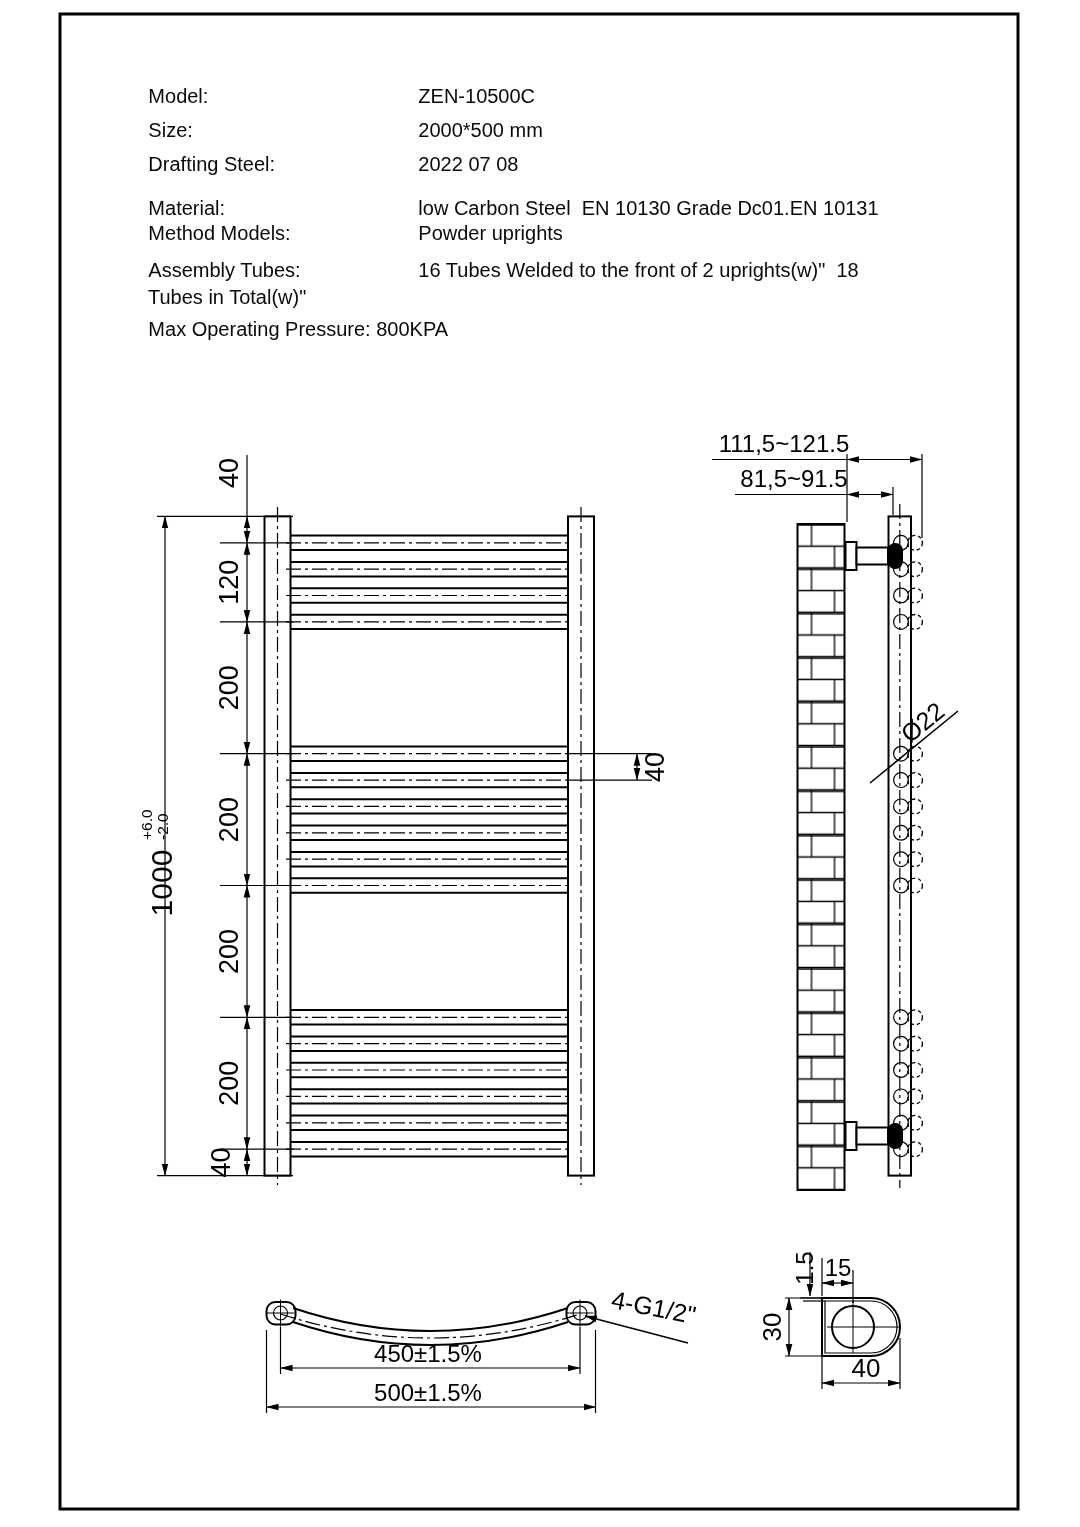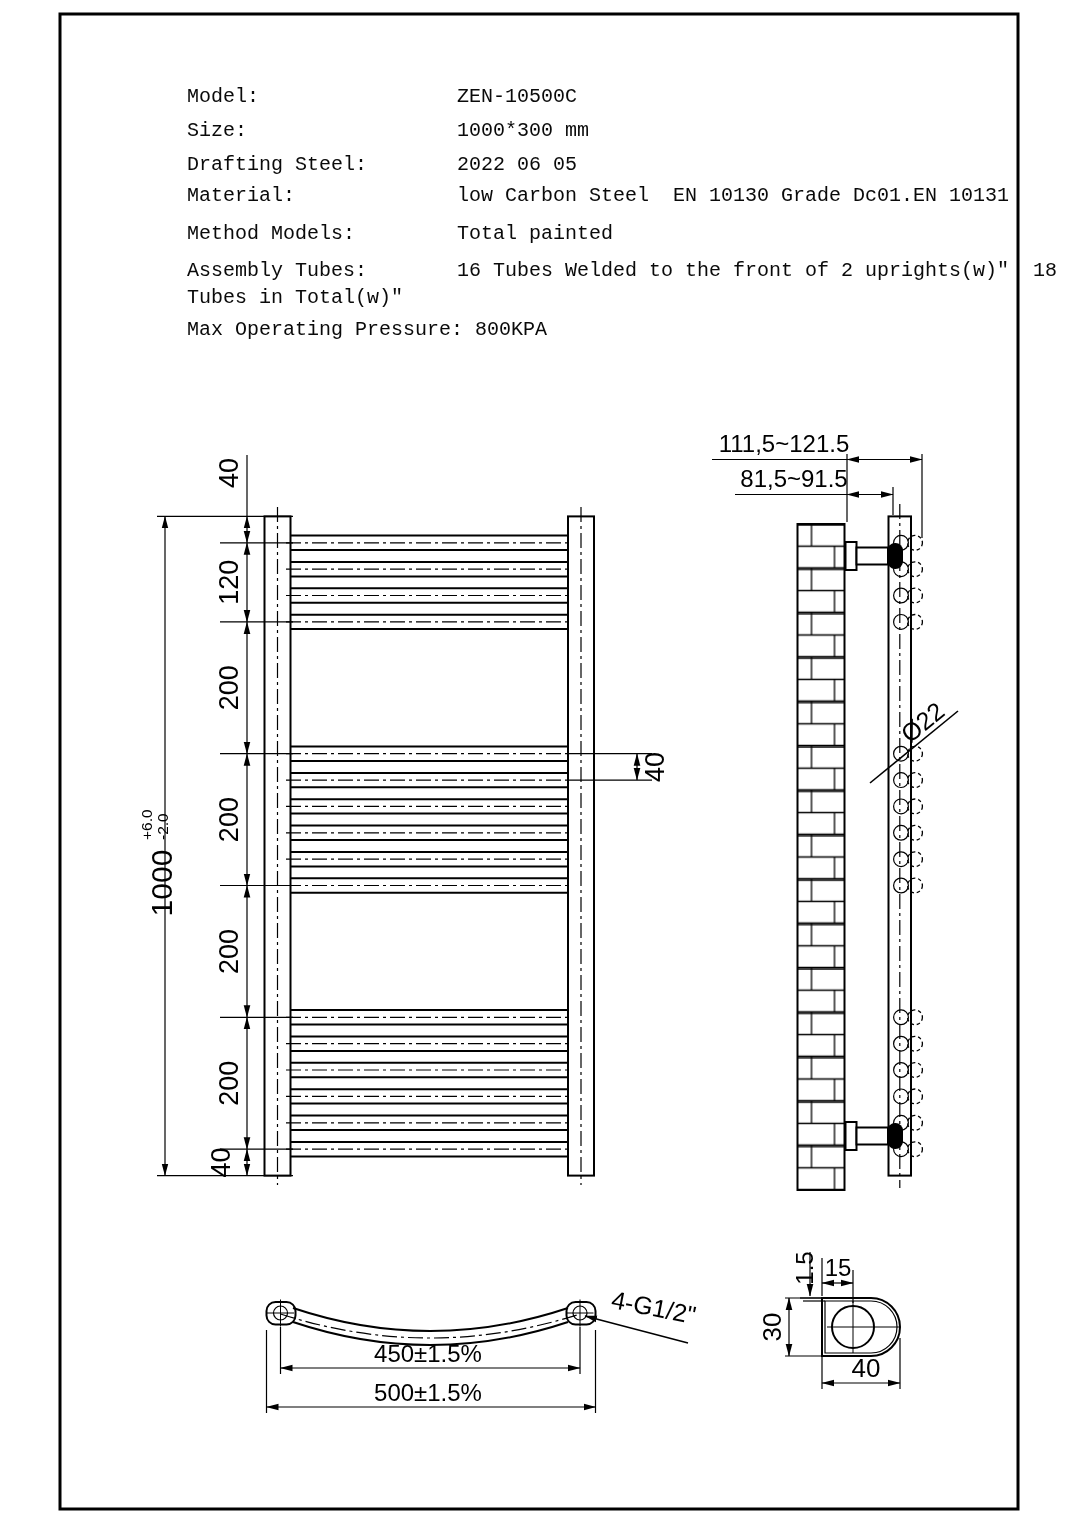--- a/index.html
+++ b/index.html
@@ -1,19 +1,19 @@
 <!DOCTYPE html>
 <html><head>
 <meta charset="utf-8">
 <style>
   html,body{margin:0;padding:0;background:#ffffff;}
   .page{position:relative;width:1080px;height:1527px;background:#fff;overflow:hidden;
         font-family:"Liberation Sans",sans-serif;color:#000;}
   .spec-block{position:absolute;left:0;top:0;width:1080px;z-index:2;}
-  .spec-row{position:absolute;left:115px;font-family:Liberation Mono, monospace;
+  .spec-row{position:absolute;left:115px;font-family:Liberation Sans, sans-serif;
             font-size:20px;color:#0a0a0a;white-space:pre;}
   .spec-label{display:inline-block;width:270px;white-space:pre;}
   .spec-value{white-space:pre;}
   svg{position:absolute;left:0;top:0;}
   svg text{font-family:"Liberation Sans",sans-serif;fill:#000;}
   .ol{stroke:#000;stroke-width:2;fill:none;}
   .olw{stroke:#000;stroke-width:2;fill:#fff;}
   .thin{stroke:#000;stroke-width:1.2;fill:none;}
   .cl{stroke:#000;stroke-width:1.2;fill:none;stroke-dasharray:15 4 3 4;}
   .dashc{stroke:#000;stroke-width:1.3;fill:none;stroke-dasharray:3.5 2.8;}
@@ -23,30 +23,30 @@
 </head>
 <body>
 
 <div class="page">
 
   <div class="spec-block">
     <div class="spec-row" style="top:62px">
       <span class="spec-label">Model:</span><span class="spec-value">ZEN-10500C</span>
     </div>
     <div class="spec-row" style="top:96px">
-      <span class="spec-label">Size:</span><span class="spec-value">1000*300 mm</span>
+      <span class="spec-label">Size:</span><span class="spec-value">2000*500 mm</span>
     </div>
     <div class="spec-row" style="top:130px">
-      <span class="spec-label">Drafting Steel:</span><span class="spec-value">2022 06 05</span>
-    </div>
-    <div class="spec-row" style="top:161px">
+      <span class="spec-label">Drafting Steel:</span><span class="spec-value">2022 07 08</span>
+    </div>
+    <div class="spec-row" style="top:174px">
       <span class="spec-label">Material:</span><span class="spec-value">low Carbon Steel  EN 10130 Grade Dc01.EN 10131</span>
     </div>
     <div class="spec-row" style="top:199px">
-      <span class="spec-label">Method Models:</span><span class="spec-value">Total painted</span>
+      <span class="spec-label">Method Models:</span><span class="spec-value">Powder uprights</span>
     </div>
     <div class="spec-row" style="top:236px">
       <span class="spec-label">Assembly Tubes:</span><span class="spec-value">16 Tubes Welded to the front of 2 uprights(w)"  18</span>
     </div>
     <div class="spec-row" style="top:263px">
       <span class="spec-value">Tubes in Total(w)"</span>
     </div>
     <div class="spec-row" style="top:295px">
       <span>Max Operating Pressure:</span><span> </span><span class="spec-value">800KPA</span>
     </div>

